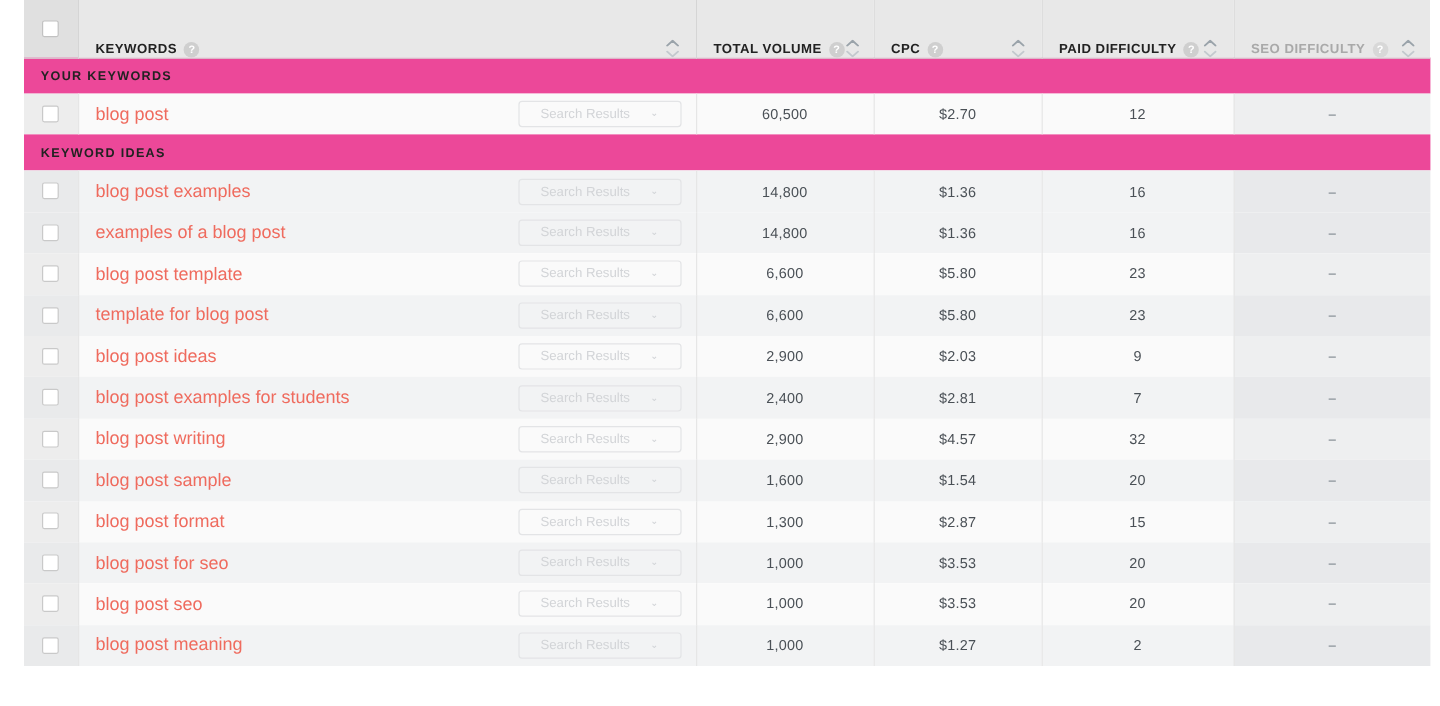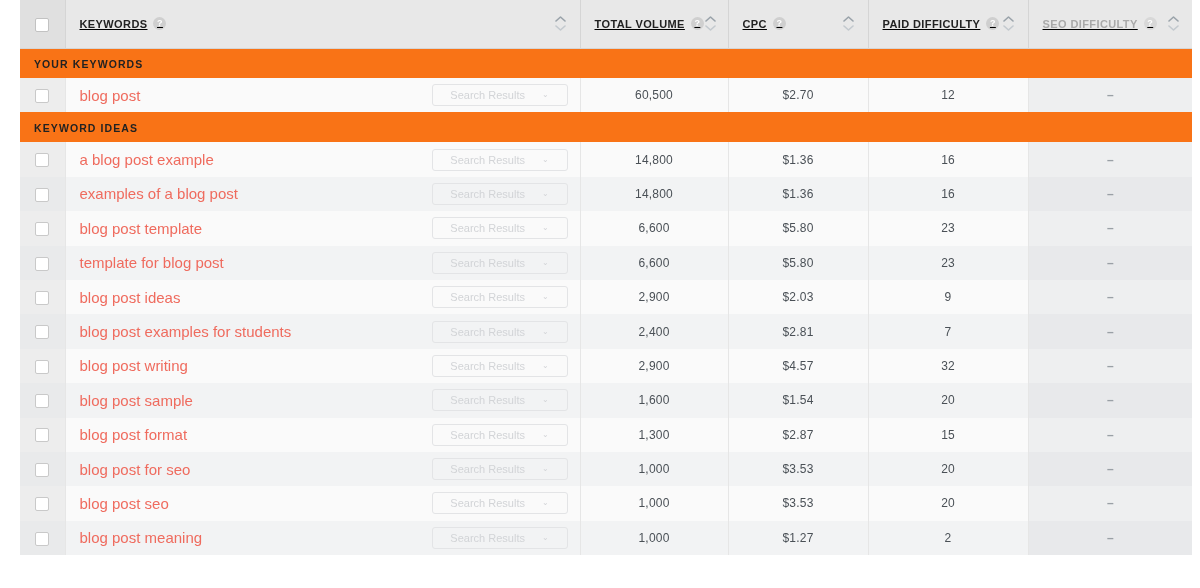--- a/index.html
+++ b/index.html
@@ -51,25 +51,24 @@
   }
 
   th.th-col {
     border-right: 1px solid #d5d5d5;
     position: relative;
   }
   th.th-col:last-child { border-right: none; }
 
   .th-inner {
     display: flex;
-    align-items: center;
+    align-items: flex-end;
     justify-content: space-between;
     height: 100%;
     padding: 0 12px 0 14px;
-    text-decoration: underline;
   }
 
   .th-label {
     display: flex;
     align-items: center;
     gap: 6px;
     font-size: 11px;
     font-weight: bold;
     letter-spacing: 0.4px;
     color: #222222;
@@ -107,21 +106,21 @@
     flex: none;
     cursor: pointer;
   }
   .sort-icon svg { display: block; }
   .chev-up   { stroke: #9aa3aa; }
   .chev-down { stroke: #c3c9ce; }
 
   
   tr.section-row td {
     height: 30px;
-    background: #f97316;
+    background: #ec4899;
     padding: 0;
     border: none;
   }
   .section-label {
     font-size: 10.5px;
     font-weight: bold;
     letter-spacing: 1.1px;
     color: #222222;
     padding-left: 14px;
     white-space: nowrap;
@@ -346,25 +345,25 @@
           <td>
             <span class="num">12</span>
           </td>
           <td class="cell-seo">
             <span class="dash">–</span>
           </td>
         </tr>
         <tr class="section-row">
           <td colspan="6"><span class="section-label">KEYWORD IDEAS</span></td>
         </tr>
-        <tr class="data-row odd">
-          <td class="cell-check"><span class="checkbox"></span></td>
-          <td>
-            <div class="kw-cell-inner">
-              <a class="kw-link">a blog post example</a>
+        <tr class="data-row even">
+          <td class="cell-check"><span class="checkbox"></span></td>
+          <td>
+            <div class="kw-cell-inner">
+              <a class="kw-link">blog post examples</a>
               <button class="sr-btn">
                 <span>Search Results</span>
                 <span class="caret">⌄</span>
               </button>
             </div>
           </td>
           <td>
             <span class="num">14,800</span>
           </td>
           <td>

